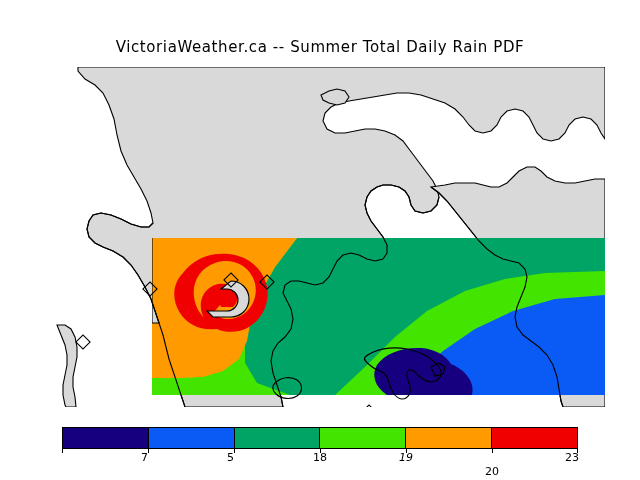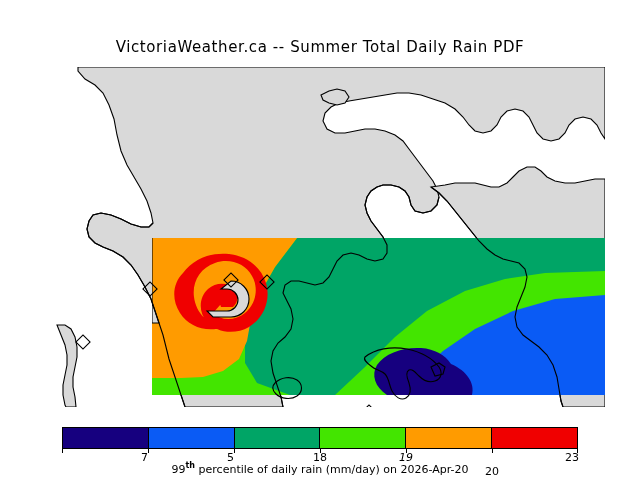--- a/index.html
+++ b/index.html
@@ -337,17 +337,14 @@
       <div class="cbar-tick" style="left: 258px;"></div>
       <div class="cbar-tick-label" style="left: 251px; text-align: center;">18</div>
       <div class="cbar-tick" style="left: 344px;"></div>
       <div class="cbar-tick-label" style="left: 337px; font-style: italic;">19</div>
       <div class="cbar-tick" style="left: 430px;"></div>
       <div class="cbar-tick-label" style="left: 423px; margin-top: 14px;">20</div>
       <div class="cbar-tick" style="left: 515px;"></div>
       <div class="cbar-tick-label" style="left: 503px;">23</div>
     </div>
 
-  <div id="cbar-caption">
-    <span>99</span><sup>th</sup><span> percentile of daily rain (mm/day) on 2026-Apr-20</span>
-  </div>
 
 </div>
 
 </body></html>

